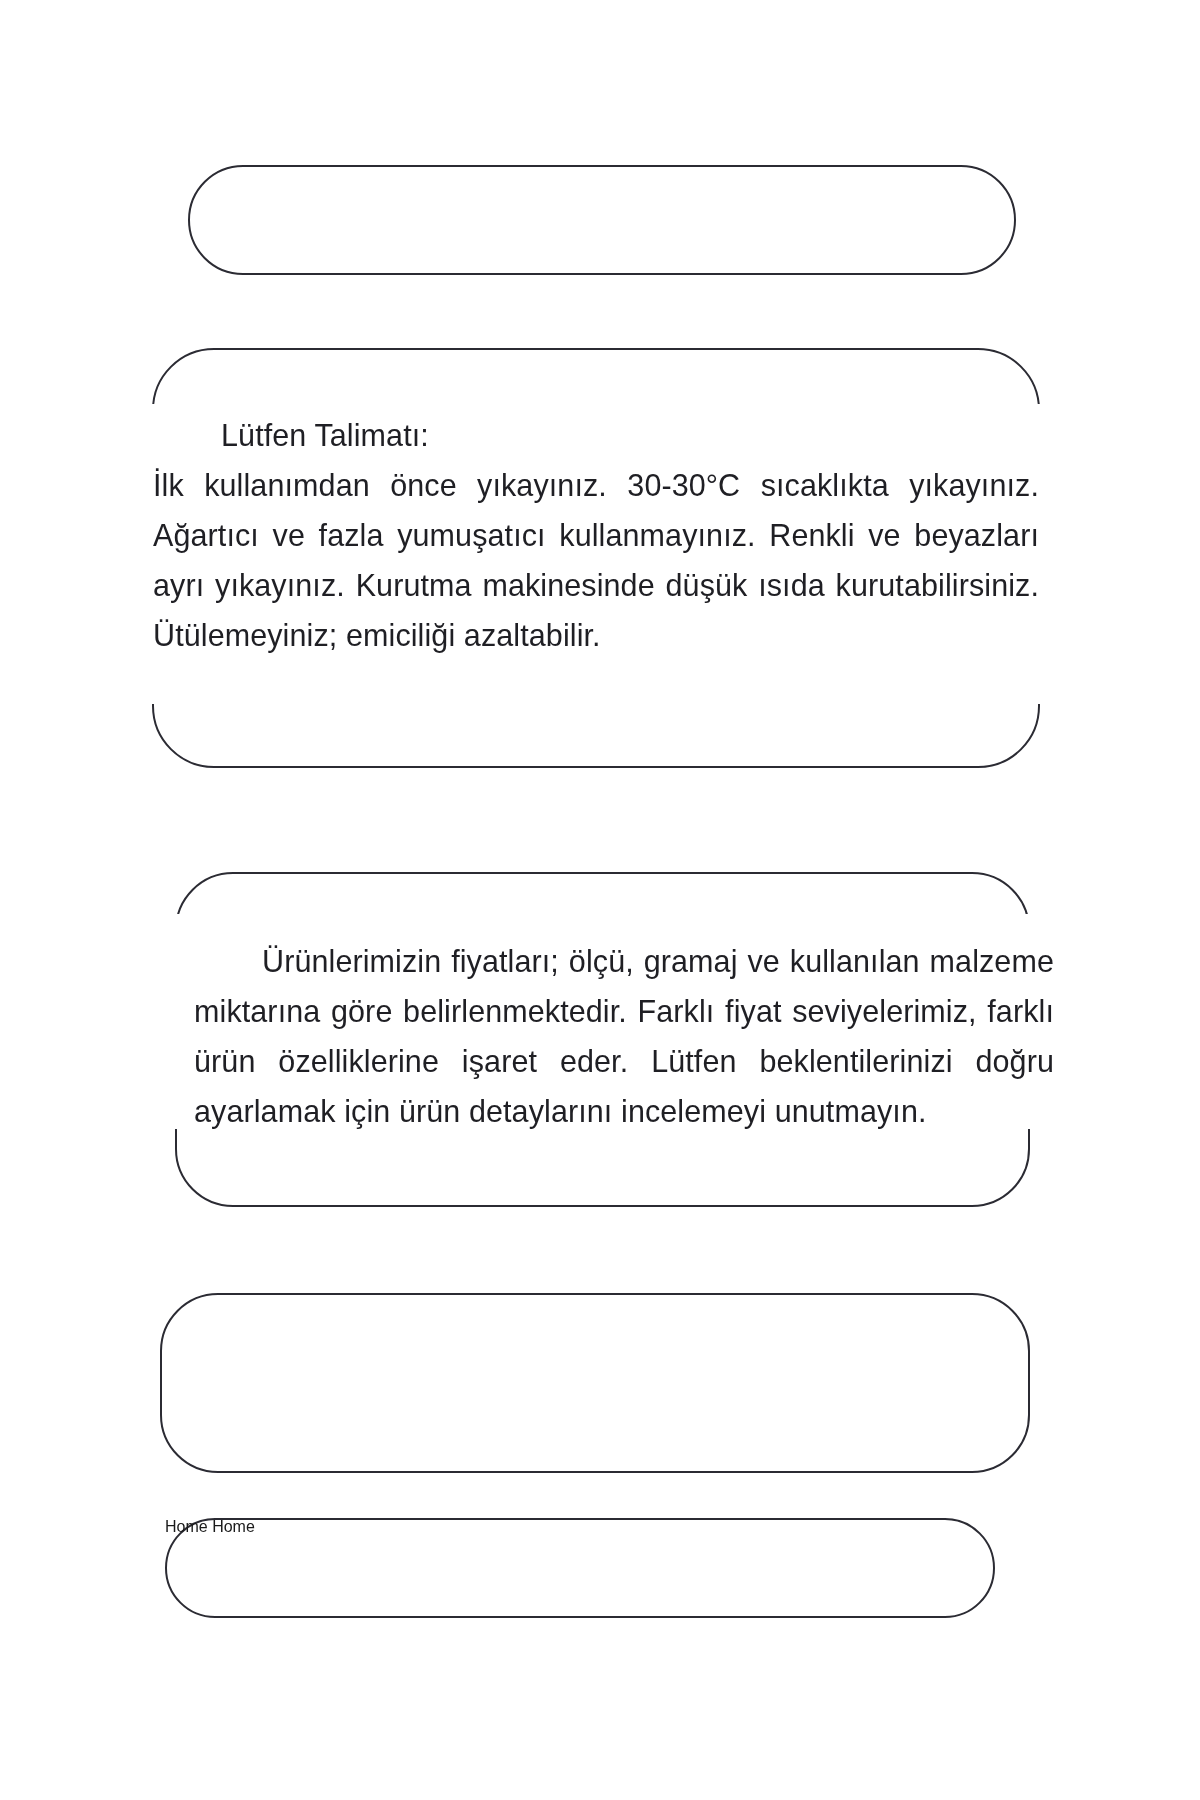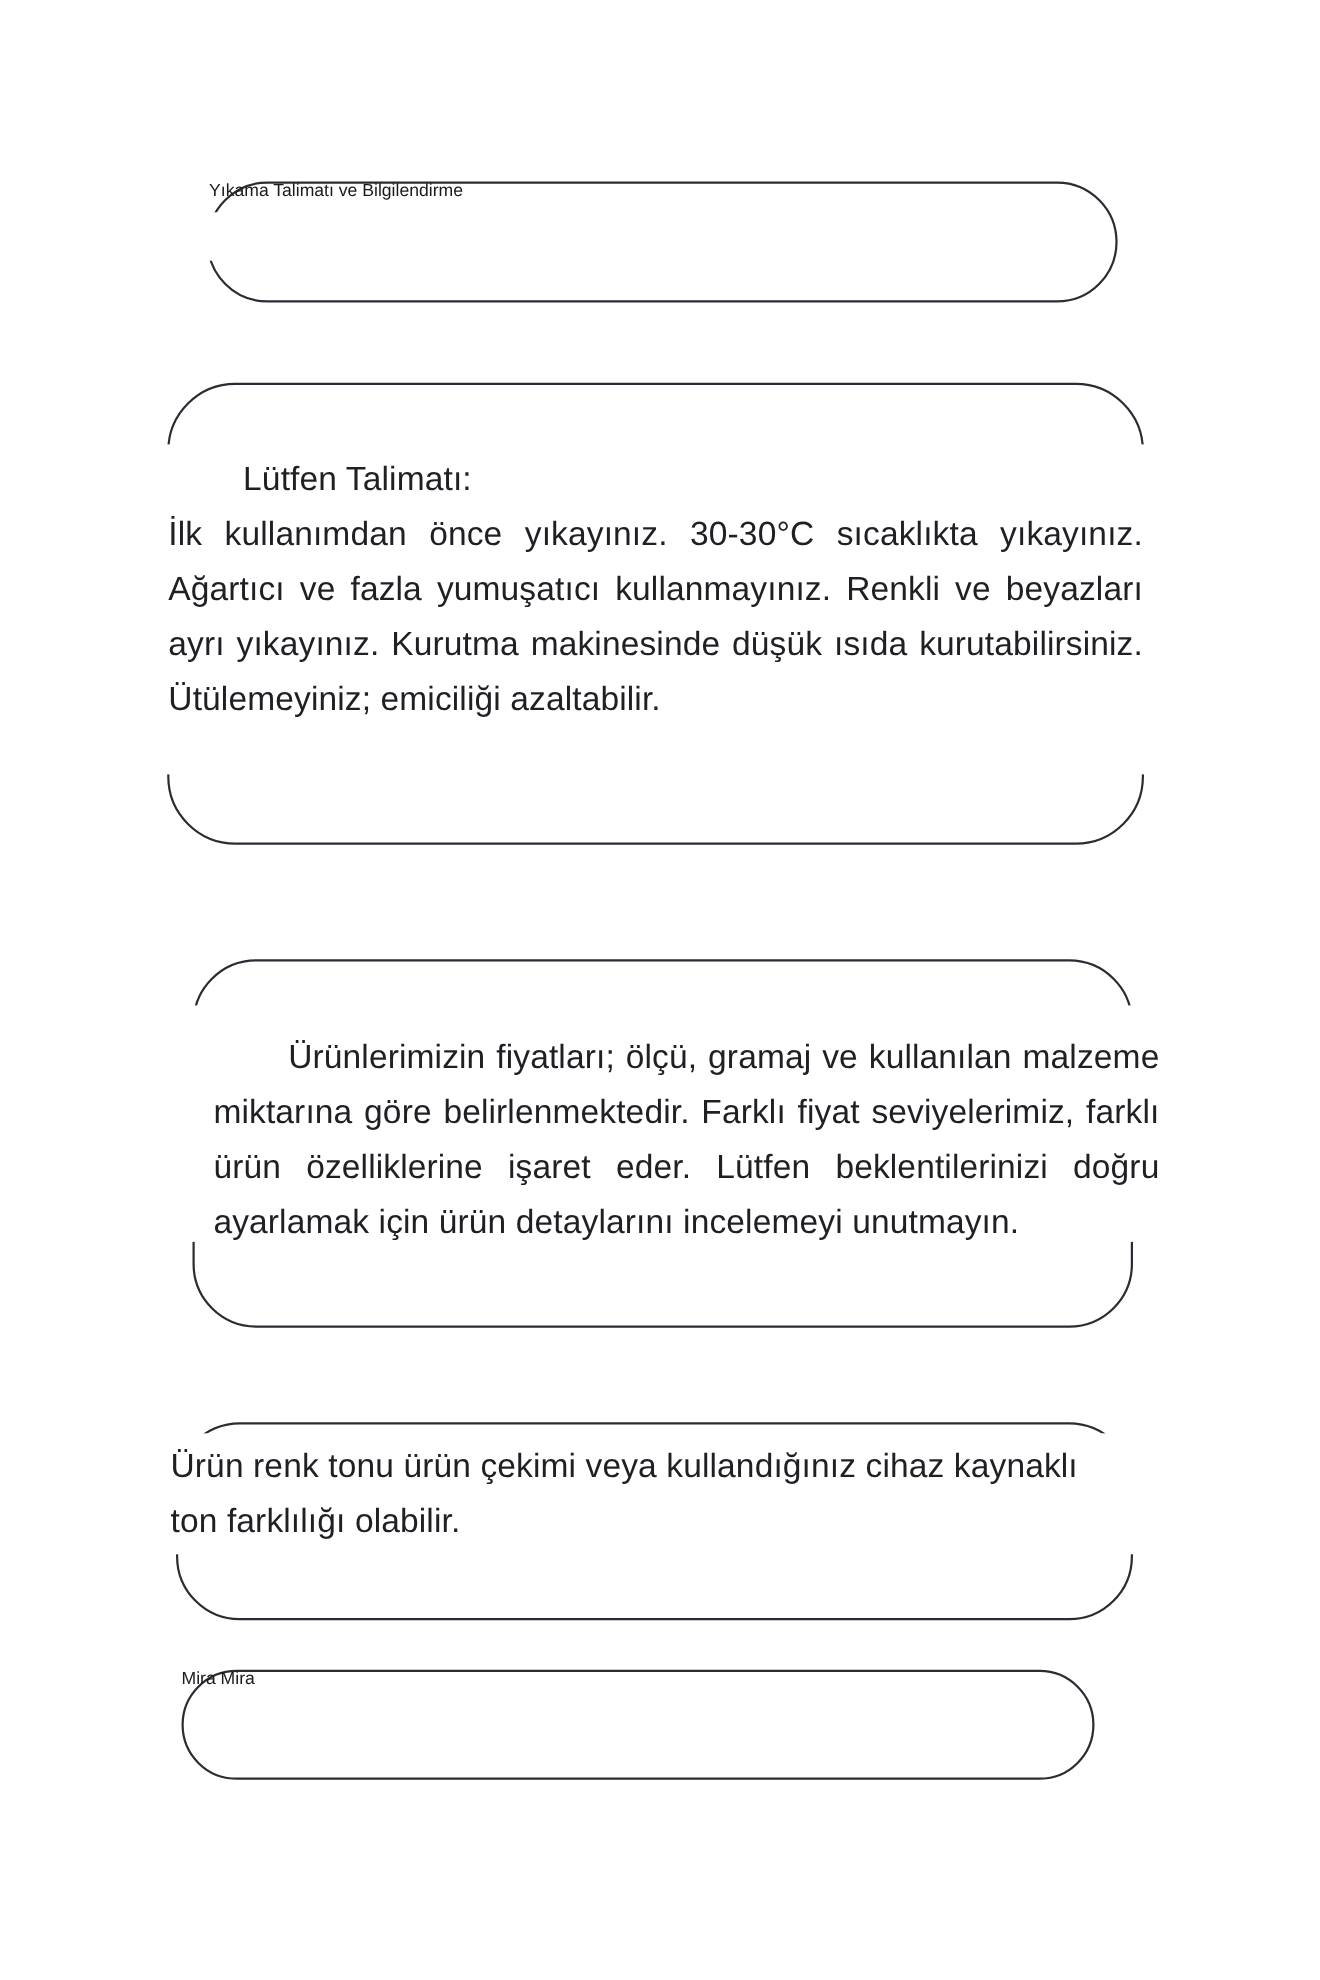--- a/index.html
+++ b/index.html
@@ -116,44 +116,36 @@
     position: absolute;
     background: #ffffff;
   }
 </style>
 </head>
 <body>
 
 <div class="page">
 
   <div class="card" id="title-card"></div>
-  <div class="txt" id="title-text-wrap" style="position:absolute; left:190px; top:165px; width:828px; height:110px;">
-    <span class="mask" style="left:-4px; top:28px; width:620px; height:44px;"></span>
-    <span class="txt">Yıkama Talimatı ve Bilgilendirme</span>
-  </div>
 
   <div class="card" id="wash-card"></div>
   <div style="position:absolute; left:152px; top:348px; width:888px; height:420px;">
     <span class="mask" style="left:-6px; top:56px; width:900px; height:300px;"></span>
     <div class="para" id="wash-text">
       <span class="lead">Lütfen Talimatı:</span><br>
       <span>İlk kullanımdan önce yıkayınız. 30-30°C sıcaklıkta yıkayınız. Ağartıcı ve fazla yumuşatıcı kullanmayınız. Renkli ve beyazları ayrı yıkayınız. Kurutma makinesinde düşük ısıda kurutabilirsiniz. Ütülemeyiniz; emiciliği azaltabilir.</span>
     </div>
   </div>
 
   <div class="card" id="price-card"></div>
   <div style="position:absolute; left:170px; top:872px; width:865px; height:335px;">
     <span class="mask" style="left:-4px; top:42px; width:880px; height:215px;"></span>
     <div class="para" id="price-text">Ürünlerimizin fiyatları; ölçü, gramaj ve kullanılan malzeme miktarına göre belirlenmektedir. Farklı fiyat seviyelerimiz, farklı ürün özelliklerine işaret eder. Lütfen beklentilerinizi doğru ayarlamak için ürün detaylarını incelemeyi unutmayın.</div>
   </div>
 
   <div class="card" id="tone-card"></div>
-  <div style="position:absolute; left:155px; top:1293px; width:880px; height:180px;">
-    <span class="mask" style="left:-4px; top:10px; width:890px; height:110px;"></span>
-    <div class="para" id="tone-text">Ürün renk tonu ürün çekimi veya kullandığınız cihaz kaynaklı ton farklılığı olabilir.</div>
-  </div>
 
   <div class="card" id="brand-card"></div>
   <div style="position:absolute; left:165px; top:1518px; width:830px; height:100px;">
-    <div class="txt">Mira Mira</div>
+    <div class="txt">Home Home</div>
   </div>
 
 </div>
 
 </body></html>

